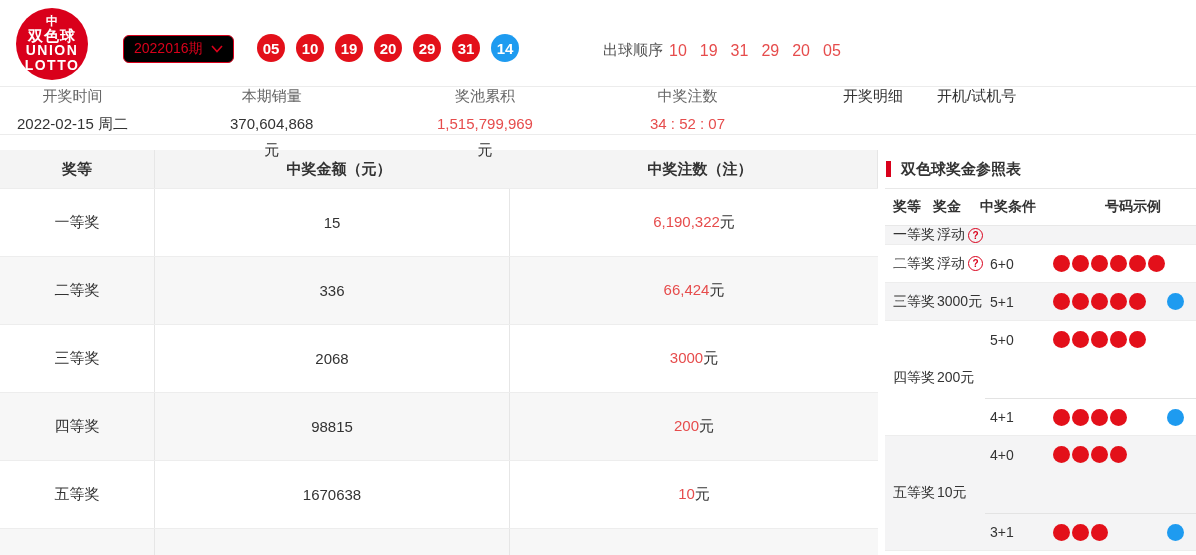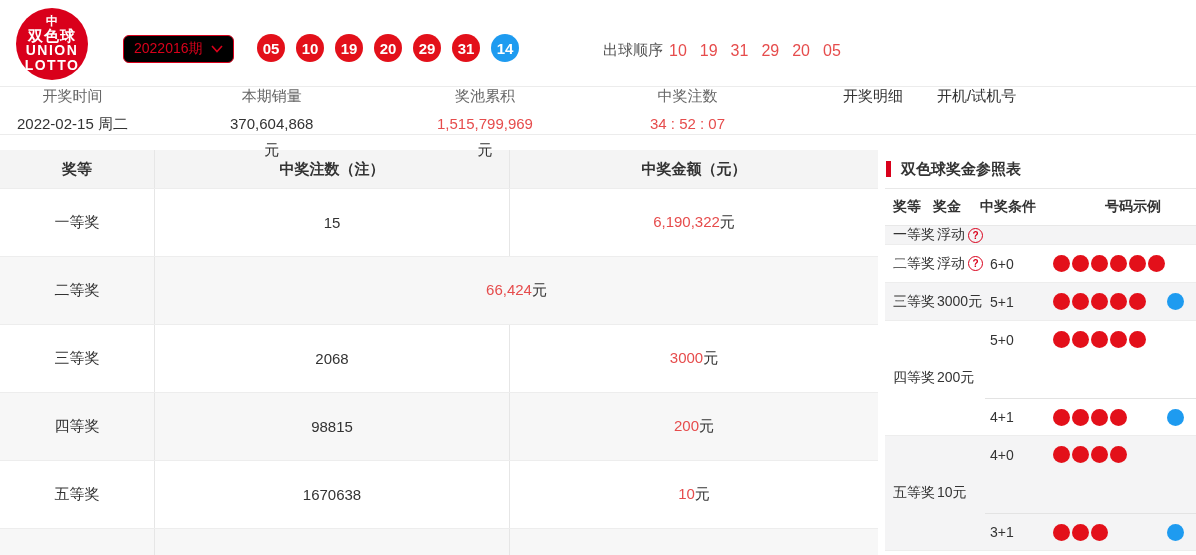--- a/index.html
+++ b/index.html
@@ -141,33 +141,34 @@
   </span>
   <span class="ib link" style="left:843px">开奖明细</span>
   <span class="ib link" style="left:937px">开机/试机号</span>
 </div>
 
 <div class="main">
 
   <div class="ltable">
     <div class="lrow head">
       <div class="lc lc1">奖等</div>
+      <div class="lc lc3">中奖金额（元）</div>
       <div class="lc lc2">中奖注数（注）</div>
-      <div class="lc lc3">中奖金额（元）</div>
     </div>
     <div id="lrows">
         <div class="lrow">
           <div class="lc lc1">一等奖</div>
           <div class="lc lc2">15</div>
           <div class="lc lc3">
             <span class="amt">6,190,322<span class="unit">元</span></span>
           </div>
         </div>
         <div class="lrow alt">
           <div class="lc lc1">二等奖</div>
+          <div class="lc lc2">336</div>
           <div class="lc lc3">
             <span class="amt">66,424<span class="unit">元</span></span>
           </div>
         </div>
         <div class="lrow">
           <div class="lc lc1">三等奖</div>
           <div class="lc lc2">2068</div>
           <div class="lc lc3">
             <span class="amt">3000<span class="unit">元</span></span>
           </div>

